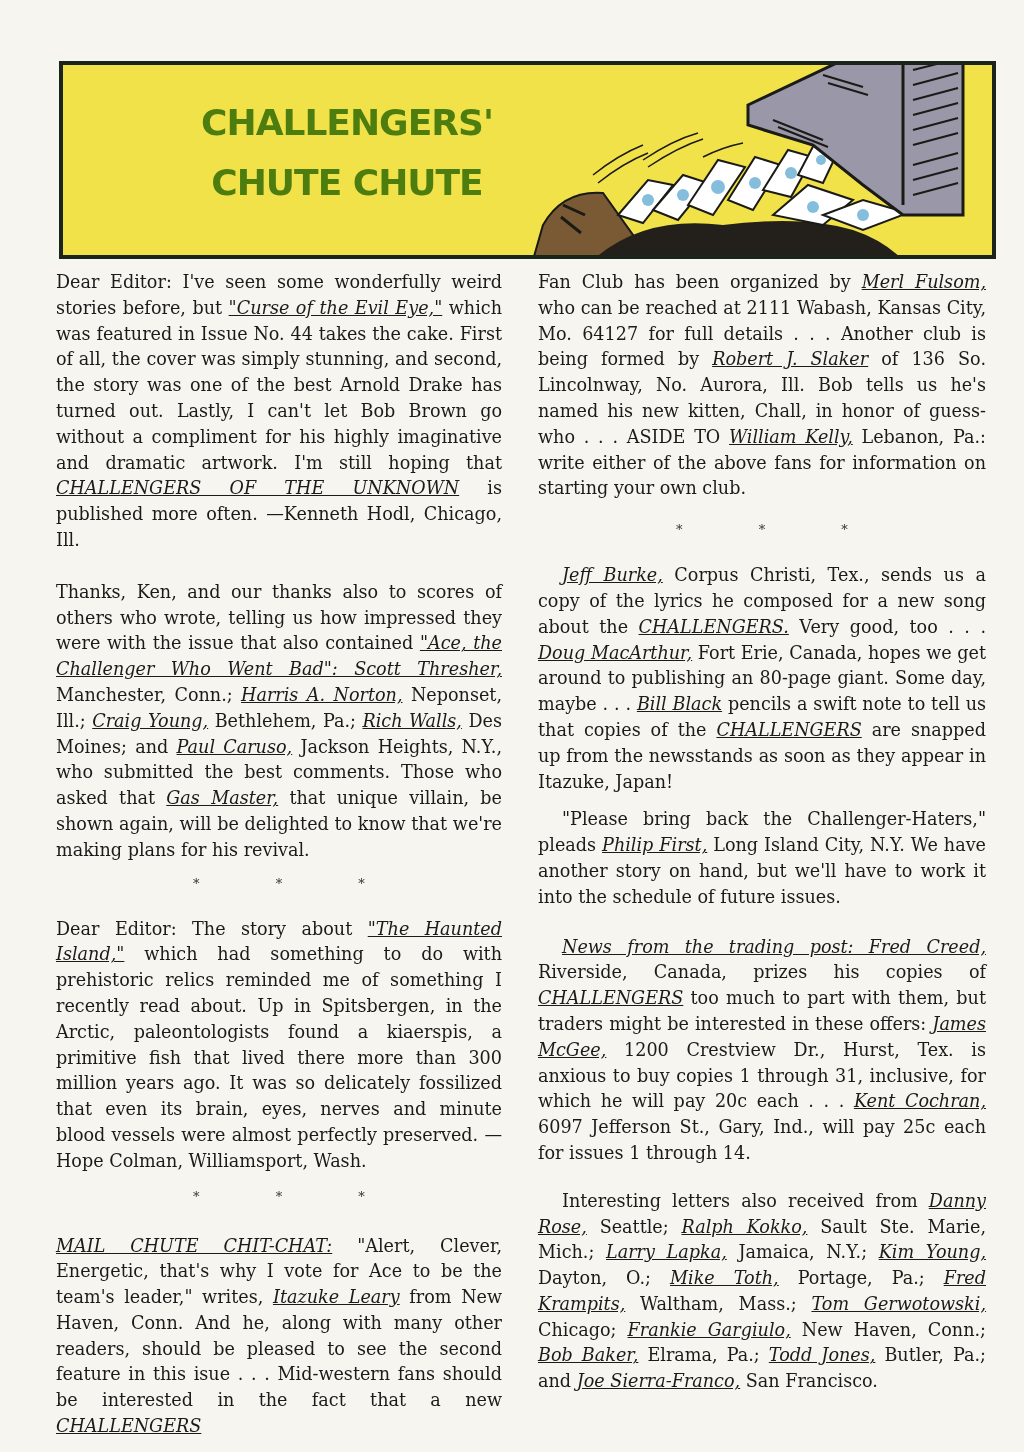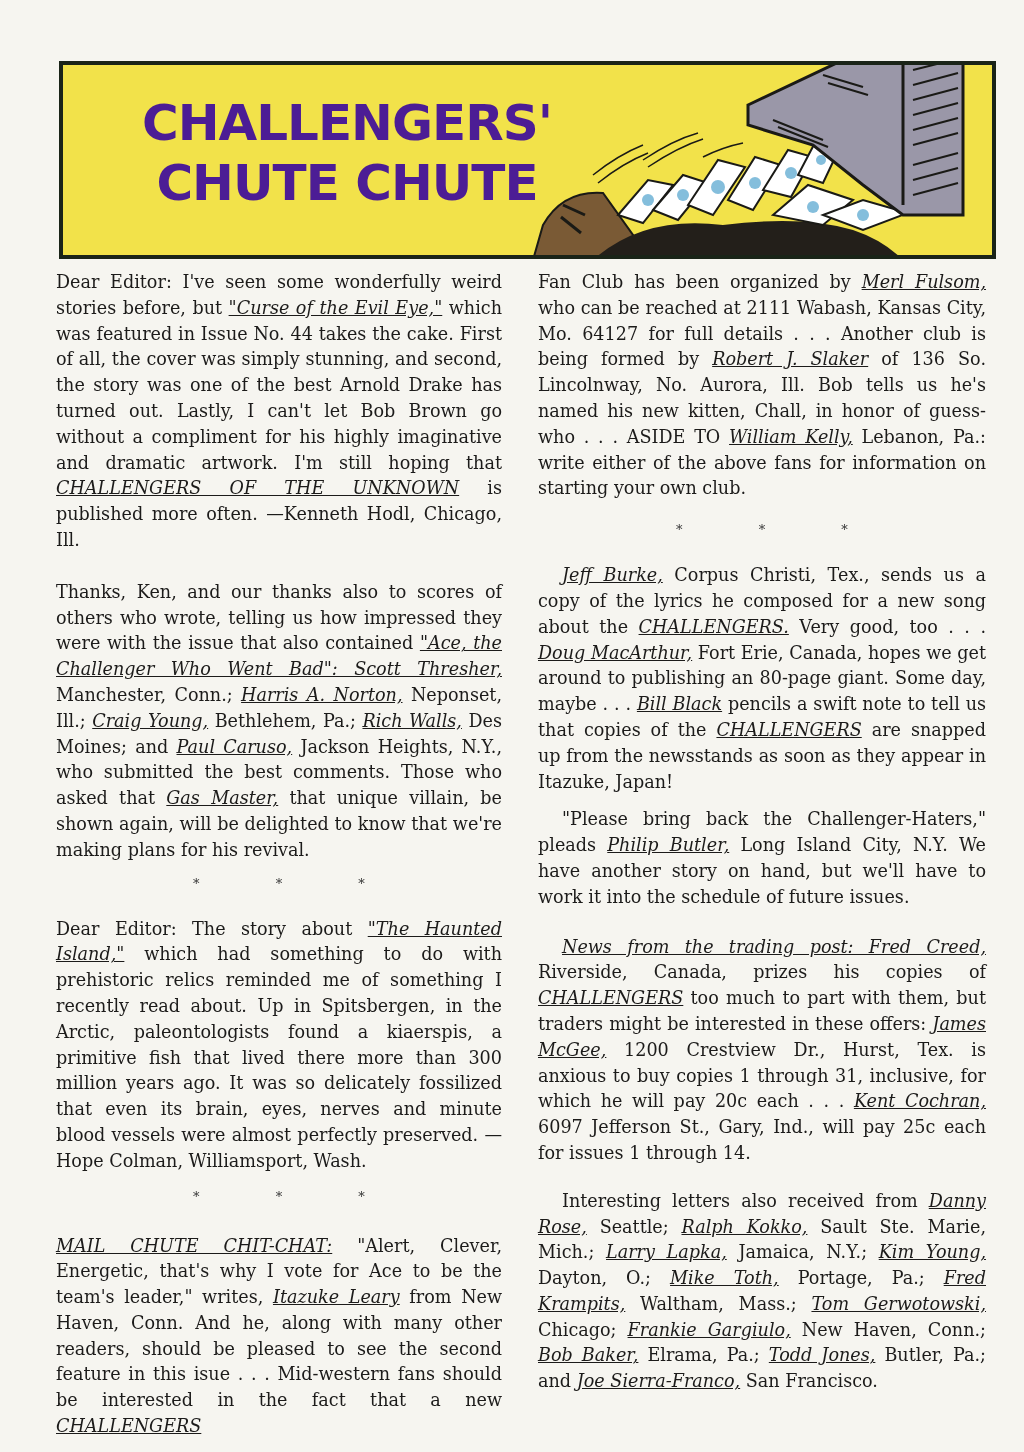--- a/index.html
+++ b/index.html
@@ -16,22 +16,22 @@
   .banner {
     position: absolute; left: 59px; top: 61px; width: 937px; height: 198px;
     background: #f2e24a;
     border: 4px solid #1a2418;
     box-sizing: border-box;
     overflow: hidden;
   }
   .banner-title {
     position: absolute; left: 74px; top: 28px; width: 420px;
     font-family: "DejaVu Sans", "Liberation Sans", sans-serif;
-    font-weight: bold; font-size: 50px; line-height: 60px;
-    color: #4c1d95; text-align: center; letter-spacing: -1px;
+    font-weight: bold; font-size: 36px; line-height: 60px;
+    color: #4d7c0f; text-align: center; letter-spacing: -1px;
   }
   .banner-art { position: absolute; left: 460px; top: 0; width: 470px; height: 190px; }
 
   
   .col { position: absolute; top: 270px; }
   .col-left { left: 56px; width: 446px; }
   .col-right { left: 538px; width: 448px; }
   .col p {
     margin: 0; font-size: 17.6px; line-height: 25.8px;
     text-align: justify; hyphens: manual;
@@ -117,20 +117,20 @@
     <p><span>Dear Editor: The story about </span><i>"The Haunted Island,"</i><span> which had something to do with prehistoric relics reminded me of something I recently read about. Up in Spitsbergen, in the Arctic, paleontologists found a kiaerspis, a primitive fish that lived there more than 300 million years ago. It was so delicately fossilized that even its brain, eyes, nerves and minute blood vessels were almost perfectly preserved. —Hope Colman, Williamsport, Wash.</span></p>
     <div class="stars" style="margin:14px 0 30px 0">* * *</div>
     <p><i>MAIL CHUTE CHIT-CHAT:</i><span> "Alert, Clever, Energetic, that's why I vote for Ace to be the team's leader," writes, </span><i>Itazuke Leary</i><span> from New Haven, Conn. And he, along with many other readers, should be pleased to see the second feature in this isue . . . Mid-western fans should be interested in the fact that a new </span><i>CHALLENGERS</i></p>
   </div>
 
   <div class="col col-right">
     <p><span>Fan Club has been organized by </span><i>Merl Fulsom,</i><span> who can be reached at 2111 Wabash, Kansas City, Mo. 64127 for full details . . . Another club is being formed by </span><i>Robert J. Slaker</i><span> of 136 So. Lincolnway, No. Aurora, Ill. Bob tells us he's named his new kitten, Chall, in honor of guess-who . . . ASIDE TO </span><i>William Kelly,</i><span> Lebanon, Pa.: write either of the above fans for information on starting your own club.</span></p>
     <div class="stars" style="margin:20px 0 26px 0">* * *</div>
     <p class="indent"><i>Jeff Burke,</i><span> Corpus Christi, Tex., sends us a copy of the lyrics he composed for a new song about the </span><i>CHALLENGERS.</i><span> Very good, too . . . </span><i>Doug MacArthur,</i><span> Fort Erie, Canada, hopes we get around to publishing an 80-page giant. Some day, maybe . . . </span><i>Bill Black</i><span> pencils a swift note to tell us that copies of the </span><i>CHALLENGERS</i><span> are snapped up from the newsstands as soon as they appear in Itazuke, Japan!</span></p>
     <div style="height:12px"></div>
-    <p class="indent"><span>"Please bring back the Challenger-Haters," pleads </span><i>Philip Butler,</i><span> Long Island City, N.Y. We have another story on hand, but we'll have to work it into the schedule of future issues.</span></p>
+    <p class="indent"><span>"Please bring back the Challenger-Haters," pleads </span><i>Philip First,</i><span> Long Island City, N.Y. We have another story on hand, but we'll have to work it into the schedule of future issues.</span></p>
     <div style="height:24px"></div>
     <p class="indent"><i>News from the trading post: Fred Creed,</i><span> Riverside, Canada, prizes his copies of </span><i>CHALLENGERS</i><span> too much to part with them, but traders might be interested in these offers: </span><i>James McGee,</i><span> 1200 Crestview Dr., Hurst, Tex. is anxious to buy copies 1 through 31, inclusive, for which he will pay 20c each . . . </span><i>Kent Cochran,</i><span> 6097 Jefferson St., Gary, Ind., will pay 25c each for issues 1 through 14.</span></p>
     <div style="height:22px"></div>
     <p class="indent"><span>Interesting letters also received from </span><i>Danny Rose,</i><span> Seattle; </span><i>Ralph Kokko,</i><span> Sault Ste. Marie, Mich.; </span><i>Larry Lapka,</i><span> Jamaica, N.Y.; </span><i>Kim Young,</i><span> Dayton, O.; </span><i>Mike Toth,</i><span> Portage, Pa.; </span><i>Fred Krampits,</i><span> Waltham, Mass.; </span><i>Tom Gerwotowski,</i><span> Chicago; </span><i>Frankie Gargiulo,</i><span> New Haven, Conn.; </span><i>Bob Baker,</i><span> Elrama, Pa.; </span><i>Todd Jones,</i><span> Butler, Pa.; and </span><i>Joe Sierra-Franco,</i><span> San Francisco.</span></p>
   </div>
 
 </div>
 
 </body></html>

